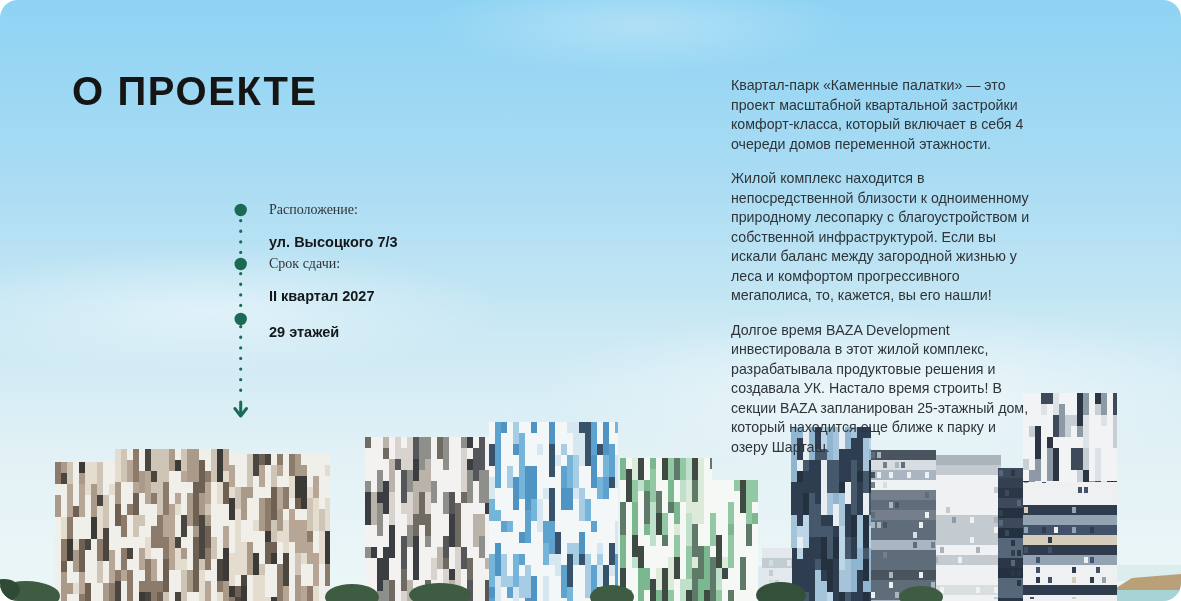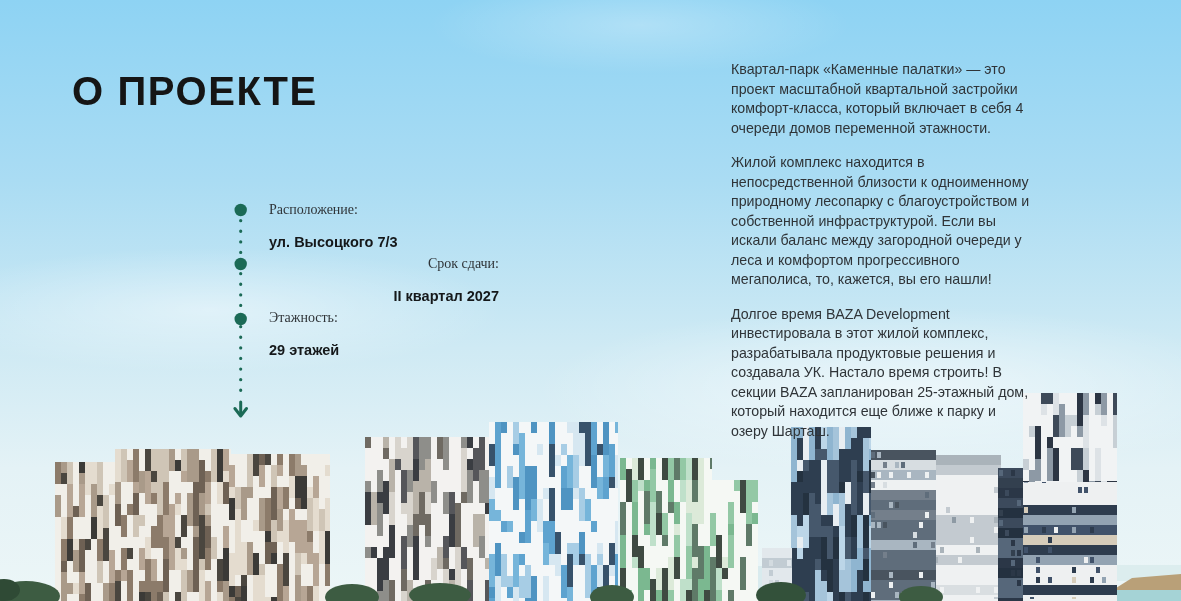--- a/index.html
+++ b/index.html
@@ -3,34 +3,35 @@
 <meta charset="utf-8">
 <style>
   html,body{margin:0;padding:0;background:#fff;font-family:"Liberation Sans",sans-serif;}
   .slide{
     position:relative;width:1181px;height:601px;overflow:hidden;
     background:
       radial-gradient(420px 90px at 210px 310px, rgba(255,255,255,.45), transparent 70%),
       radial-gradient(520px 120px at 900px 390px, rgba(255,255,255,.55), transparent 70%),
       radial-gradient(300px 70px at 640px 25px, rgba(255,255,255,.28), transparent 70%),
       linear-gradient(to bottom,#8ed3f3 0%,#aadcf3 30%,#cfeaf4 58%,#e4f2f6 78%,#ecf6f7 100%);
+    border-radius: 18px;
   }
   #scene{position:absolute;left:0;top:0;width:1181px;height:601px;display:block;}
   .title{
     position:absolute;left:72px;top:70px;margin:0;
     font-size:40px;font-weight:800;letter-spacing:1.6px;color:#151515;line-height:1.05;
   }
   .connector{position:absolute;left:227px;top:196px;overflow:visible;}
   .info-item{position:absolute;left:269px;width:230px;}
   .info-item .lbl{font-size:14px;line-height:18px;color:#2f3438;font-family:Liberation Serif, serif;}
   .info-item .val{font-size:14.5px;line-height:19px;font-weight:bold;color:#15181a;margin-top:14px;}
   .fact-location{top:201px;}
-  .fact-deadline{top:255px;text-align:right;}
+  .fact-deadline{top:255px;}
   .fact-floors{top:309px;}
-  .about{position:absolute;left:731px;top:60px;width:300px;}
+  .about{position:absolute;left:731px;top:76px;width:300px;}
   .about p{margin:0 0 15px 0;font-size:14.2px;line-height:19.5px;color:#2f3438;}
 </style>
 </head>
 <body>
 
 <div class="slide">
 
   <svg id="scene" viewBox="0 0 1181 601">
       <g>
         <rect x="1105" y="565" width="76" height="16" fill="#dcedee"></rect>
@@ -1342,23 +1343,22 @@
 
   <div class="info-item fact-location">
     <div class="lbl">Расположение:</div>
     <div class="val">ул. Высоцкого 7/3</div>
   </div>
   <div class="info-item fact-deadline">
     <div class="lbl">Срок сдачи:</div>
     <div class="val">II квартал 2027</div>
   </div>
   <div class="info-item fact-floors">
-    <div class="lbl">Этажность:</div>
     <div class="val">29 этажей</div>
   </div>
 
   <div class="about">
     <p>Квартал-парк «Каменные палатки» — это проект масштабной квартальной застройки комфорт-класса, который включает в себя 4 очереди домов переменной этажности.</p>
-    <p>Жилой комплекс находится в непосредственной близости к одноименному природному лесопарку с благоустройством и собственной инфраструктурой. Если вы искали баланс между загородной очереди у леса и комфортом прогрессивного мегаполиса, то, кажется, вы его нашли!</p>
+    <p>Жилой комплекс находится в непосредственной близости к одноименному природному лесопарку с благоустройством и собственной инфраструктурой. Если вы искали баланс между загородной жизнью у леса и комфортом прогрессивного мегаполиса, то, кажется, вы его нашли!</p>
     <p>Долгое время BAZA Development инвестировала в этот жилой комплекс, разрабатывала продуктовые решения и создавала УК. Настало время строить! В секции BAZA запланирован 25-этажный дом, который находится еще ближе к парку и озеру Шарташ.</p>
   </div>
 
 </div>
 
 </body></html>

